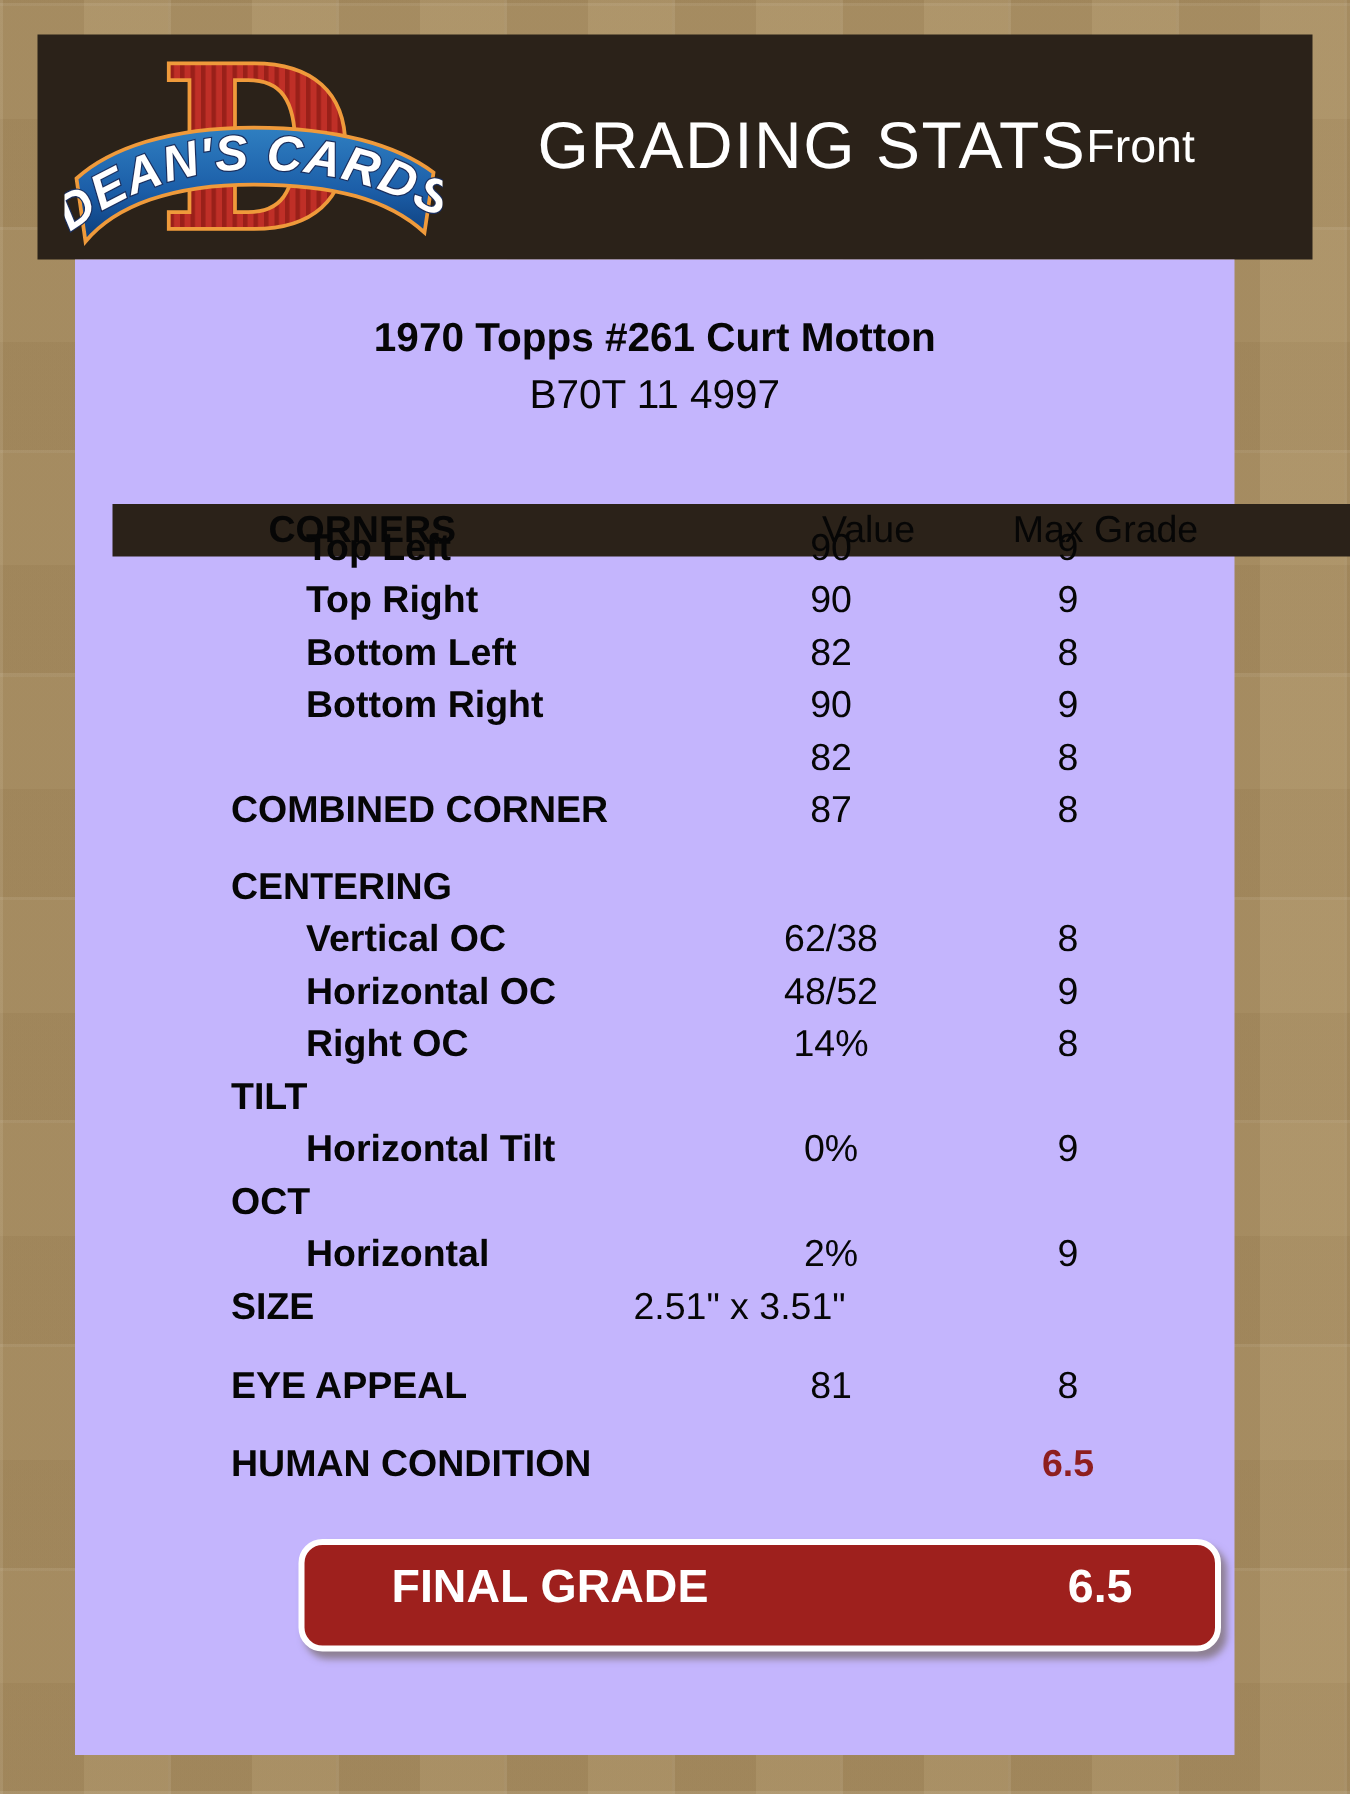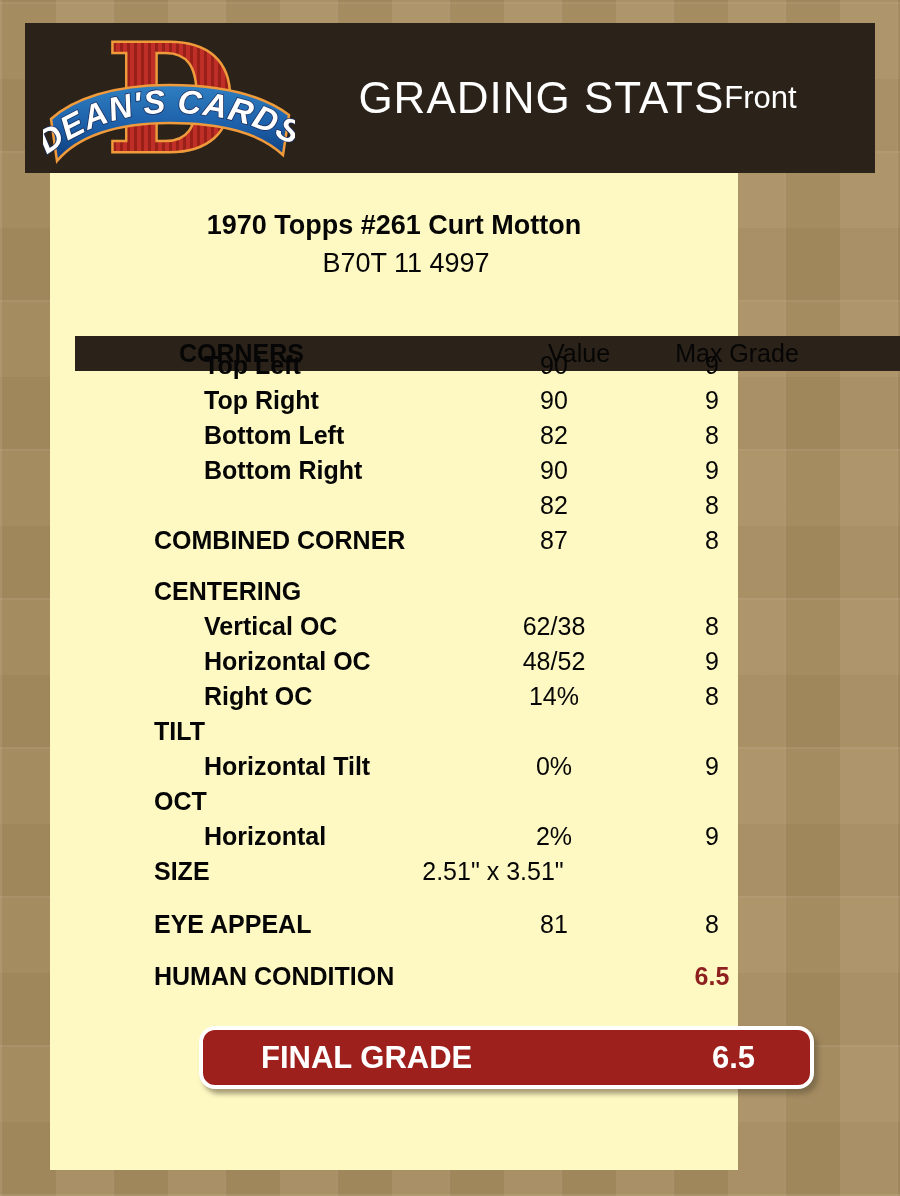--- a/index.html
+++ b/index.html
@@ -19,26 +19,26 @@
   }
   .logo{position:absolute;left:18px;top:4px;width:252px;height:142px;}
   .header-titles{
     position:absolute;left:255px;top:0;width:595px;height:150px;
     display:flex;align-items:center;justify-content:center;
     color:#ffffff;text-align:center;
   }
   .header-title{font-size:44px;line-height:52px;letter-spacing:1px;}
   .header-subtitle{font-size:31px;line-height:40px;}
   .panel{
-    position:absolute;left:50px;top:173px;width:688px;height:997px;
-    background:#fef9c3;color:#060606;
+    position:absolute;left:50px;top:173px;width:773px;height:997px;
+    background:#c4b5fd;color:#060606;
   }
   .card-title{position:absolute;top:38px;left:0;width:100%;text-align:center;
     font-size:27px;line-height:28px;font-weight:bold;}
-  .card-id{position:absolute;top:75px;left:12px;width:100%;text-align:center;
+  .card-id{position:absolute;top:75px;left:0;width:100%;text-align:center;
     font-size:27px;line-height:30px;}
   .stats-table{position:absolute;left:0;top:140px;width:100%;}
   .row{position:relative;height:35px;font-size:25px;}
   .row-gap{height:16px;}
   .row-gap.g18{height:18px;}
   .row-gap.g17{height:17px;}
   .cell{position:absolute;top:0;line-height:35px;white-space:nowrap;}
   .cell.label{left:104px;}
   .row.sub .cell.label{left:154px;font-weight:bold;text-align:right;}
   .row.section .cell.label, .row.header .cell.label{font-weight:bold;}
@@ -46,21 +46,21 @@
   .cell.max{left:570px;width:184px;text-align:center;}
   .row.header .cell.value, .row.header .cell.max{font-weight:normal;}
   .row .value-wide{left:330px;width:226px;}
   .max-red{color:#8e1f1f;font-weight:bold;}
   .final-grade{
     position:absolute;left:149px;top:853px;width:494px;height:55px;
     background:#9e201d;border:4px solid #ffffff;border-radius:16px;
     box-shadow:4px 5px 5px rgba(96,84,60,0.55);
     display:flex;align-items:center;justify-content:space-between;
     color:#ffffff;font-weight:bold;font-size:31px;
-    padding:0 55px 0 58px;box-sizing:content-box;
+    padding:0 55px 12px 58px;box-sizing:content-box;
   }
 </style>
 </head>
 <body>
 
 <div class="header">
   <div class="logo">
     <svg viewBox="0 0 252 142" width="252" height="142">
       <defs>
         <linearGradient id="blueGrad" x1="0" y1="0" x2="0" y2="1">

